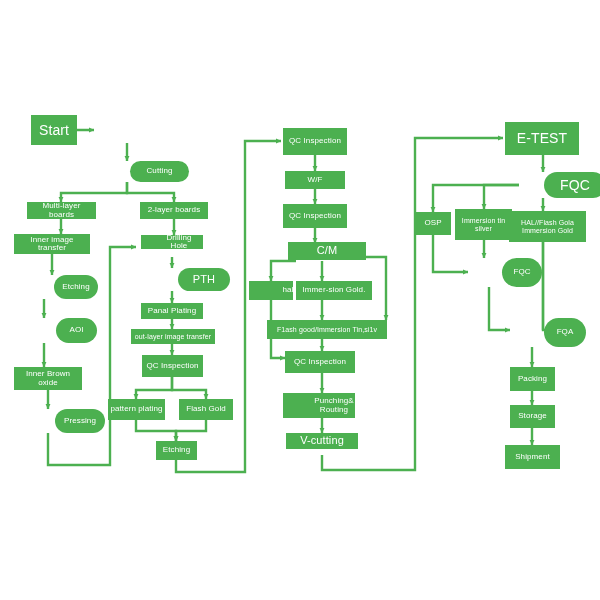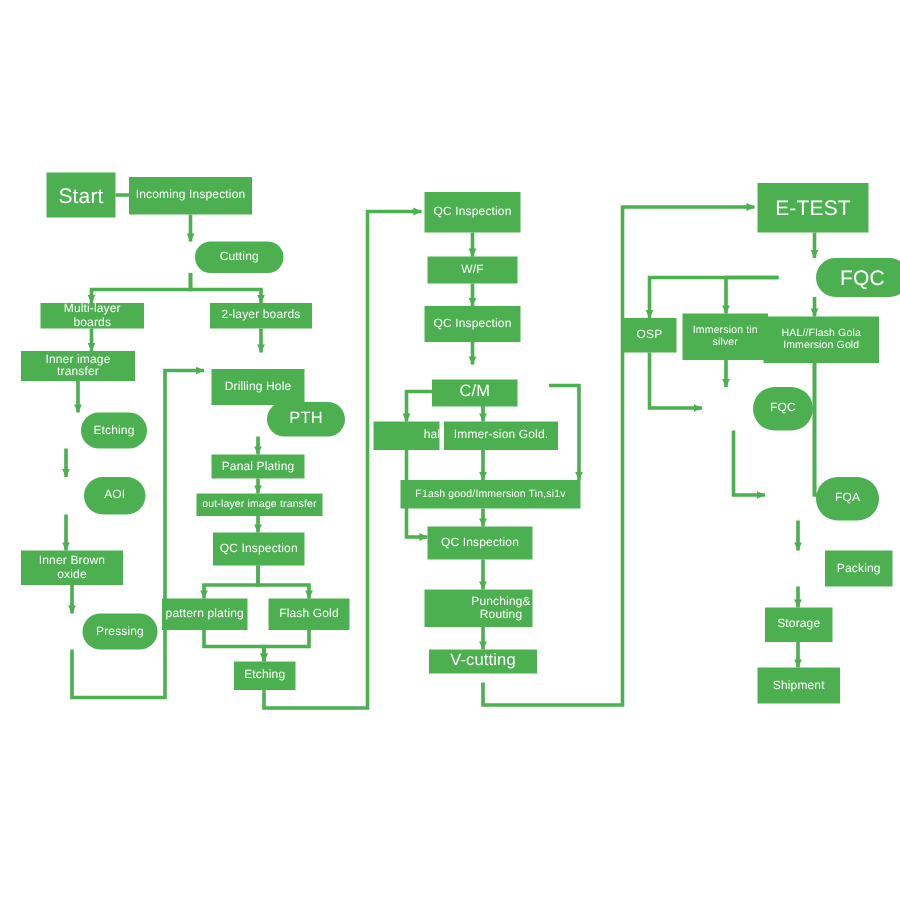--- a/index.html
+++ b/index.html
@@ -145,39 +145,38 @@
 
       <path d="M532,428 L532,445"></path>
     </g>
     <g fill="none" stroke="#4CB050" stroke-width="2.4">
       <path d="M543,242 L543,330"></path>
     </g>
   </svg>
 
   <div class="node start" style="left:31px; top:115px; width:46px; height:30px;">Start</div>
 
-  <div class="node sm" style="left:86px; top:118px; width:82px; height:25px;">Incoming Inspection</div>
 
   <div class="node rounded sm" style="left:98px; top:161px; width:59px; height:21px;">Cutting</div>
 
   <div class="node sm" style="left:27px; top:202px; width:69px; height:17px;">Multi-layer boards</div>
 
   <div class="node sm" style="left:140px; top:202px; width:68px; height:17px;">2-layer boards</div>
 
   <div class="node sm" style="left:14px; top:234px; width:76px; height:20px;">Inner image transfer</div>
 
   <div class="node rounded sm" style="left:22px; top:275px; width:44px; height:24px;">Etching</div>
 
   <div class="node rounded sm" style="left:24px; top:318px; width:41px; height:25px;">AOI</div>
 
   <div class="node sm" style="left:14px; top:367px; width:68px; height:23px;">Inner Brown oxide</div>
 
   <div class="node rounded sm" style="left:23px; top:409px; width:50px; height:24px;">Pressing</div>
 
-  <div class="node sm" style="left:141px; top:246px; width:62px; height:24px;">Drilling Hole</div>
+  <div class="node sm" style="left:141px; top:235px; width:62px; height:14px;padding-left:16px;">Drilling Hole</div>
 
   <div class="node rounded med" style="left:146px; top:268px; width:52px; height:23px;">PTH</div>
 
   <div class="node sm" style="left:141px; top:303px; width:62px; height:16px;">Panal Plating</div>
 
   <div class="node xs" style="left:131px; top:329px; width:84px; height:15px;">out-layer image transfer</div>
 
   <div class="node sm" style="left:142px; top:355px; width:61px; height:22px;">QC Inspection</div>
 
   <div class="node sm" style="left:108px; top:399px; width:57px; height:21px;">pattern plating</div>
@@ -185,21 +184,21 @@
   <div class="node sm" style="left:179px; top:399px; width:54px; height:21px;">Flash Gold</div>
 
   <div class="node sm" style="left:156px; top:441px; width:41px; height:19px;">Etching</div>
 
   <div class="node sm" style="left:283px; top:128px; width:64px; height:27px;">QC Inspection</div>
 
   <div class="node sm" style="left:285px; top:171px; width:60px; height:18px;">W/F</div>
 
   <div class="node sm" style="left:283px; top:204px; width:64px; height:24px;">QC Inspection</div>
 
-  <div class="node med" style="left:288px; top:253px; width:57px; height:18px;">C/M</div>
+  <div class="node med" style="left:288px; top:242px; width:78px; height:18px;">C/M</div>
 
   <div class="node sm" style="left:249px; top:281px; width:44px; height:19px;padding-left:36px;">hal</div>
 
   <div class="node sm" style="left:296px; top:281px; width:76px; height:19px;">Immer-sion Gold.</div>
 
   <div class="node xs" style="left:267px; top:320px; width:120px; height:19px;">F1ash good/Immersion Tin,si1v</div>
 
   <div class="node sm" style="left:285px; top:351px; width:70px; height:22px;">QC Inspection</div>
 
   <div class="node sm" style="left:283px; top:393px; width:72px; height:25px;padding-left:32px;">Punching&amp; Routing</div>
@@ -213,19 +212,19 @@
   <div class="node sm" style="left:415px; top:212px; width:36px; height:23px;">OSP</div>
 
   <div class="node xs" style="left:455px; top:209px; width:57px; height:31px;">Immersion tin silver</div>
 
   <div class="node xs" style="left:509px; top:211px; width:77px; height:31px;">HAL//Flash Gola Immersion Gold</div>
 
   <div class="node rounded sm" style="left:470px; top:258px; width:40px; height:29px;">FQC</div>
 
   <div class="node rounded sm" style="left:512px; top:318px; width:42px; height:29px;">FQA</div>
 
-  <div class="node sm" style="left:510px; top:367px; width:45px; height:24px;margin-left:40px;">Packing</div>
+  <div class="node sm" style="left:510px; top:367px; width:45px; height:24px;">Packing</div>
 
   <div class="node sm" style="left:510px; top:405px; width:45px; height:23px;">Storage</div>
 
   <div class="node sm" style="left:505px; top:445px; width:55px; height:24px;">Shipment</div>
 
 </div>
 
 </body></html>

